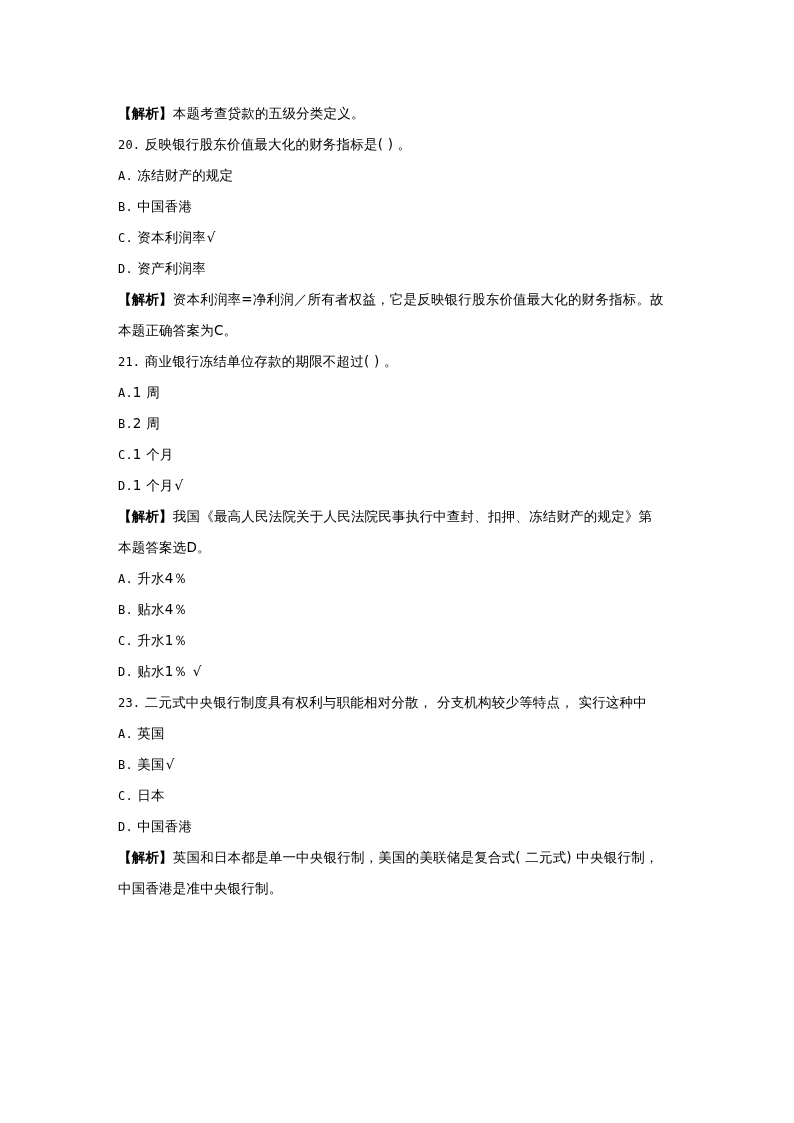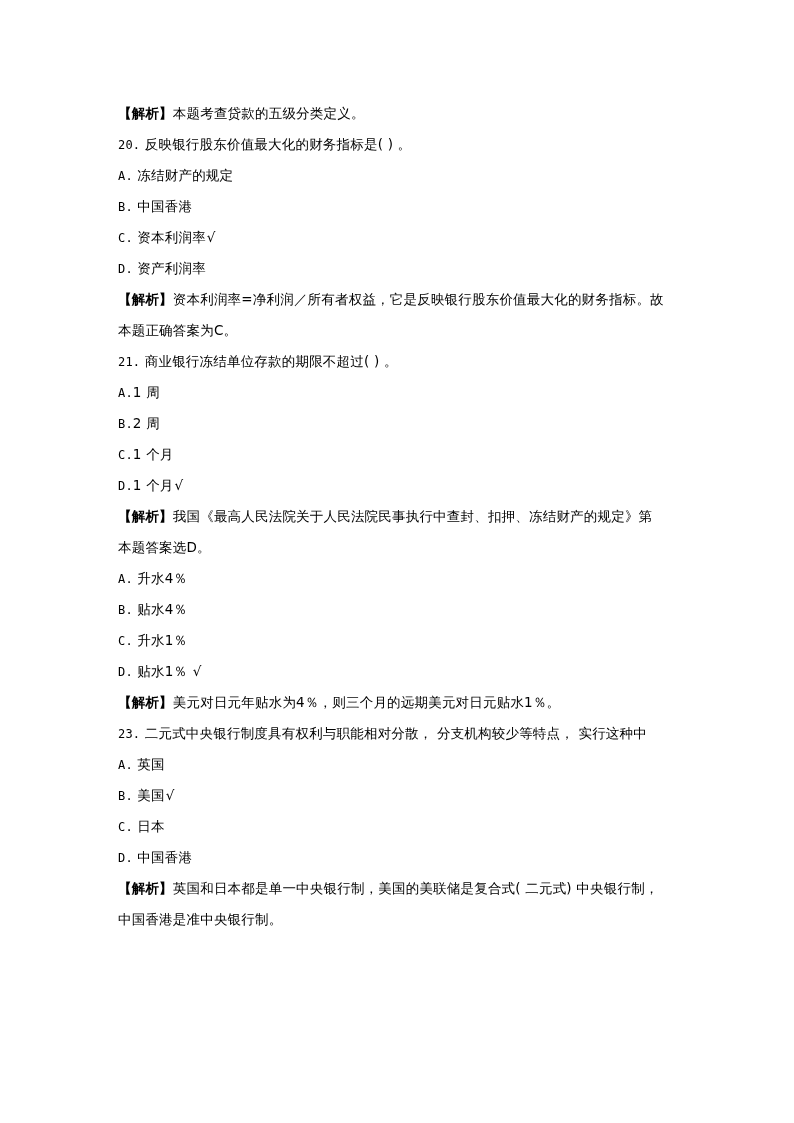--- a/index.html
+++ b/index.html
@@ -27,21 +27,20 @@
   <div class="line opt"><span class="letter">A.</span><span>1 周</span></div>
   <div class="line opt"><span class="letter">B.</span><span>2 周</span></div>
   <div class="line opt"><span class="letter">C.</span><span>1 个月</span></div>
   <div class="line opt"><span class="letter">D.</span><span>1 个月</span><span class="check">√</span></div>
   <div class="line"><span class="bracket">【解析】</span><span>我国《最高人民法院关于人民法院民事执行中查封、扣押、冻结财产的规定》第</span></div>
   <div class="line">本题答案选D。</div>
   <div class="line opt"><span class="letter">A.</span><span> 升水4％</span></div>
   <div class="line opt"><span class="letter">B.</span><span> 贴水4％</span></div>
   <div class="line opt"><span class="letter">C.</span><span> 升水1％</span></div>
   <div class="line opt"><span class="letter">D.</span><span> 贴水1％ </span><span class="check">√</span></div>
-  <div class="line"><span class="bracket">【解析】</span><span>美元对日元年贴水为4％，则三个月的远期美元对日元贴水1％。</span></div>
   <div class="line q"><span class="num">23.</span><span> 二元式中央银行制度具有权利与职能相对分散， 分支机构较少等特点， 实行这种中</span></div>
   <div class="line opt"><span class="letter">A.</span><span> 英国</span></div>
   <div class="line opt"><span class="letter">B.</span><span> 美国</span><span class="check">√</span></div>
   <div class="line opt"><span class="letter">C.</span><span> 日本</span></div>
   <div class="line opt"><span class="letter">D.</span><span> 中国香港</span></div>
   <div class="line"><span class="bracket">【解析】</span><span>英国和日本都是单一中央银行制，美国的美联储是复合式( 二元式) 中央银行制，</span></div>
   <div class="line">中国香港是准中央银行制。</div>
 </div>
 
 </body></html>

